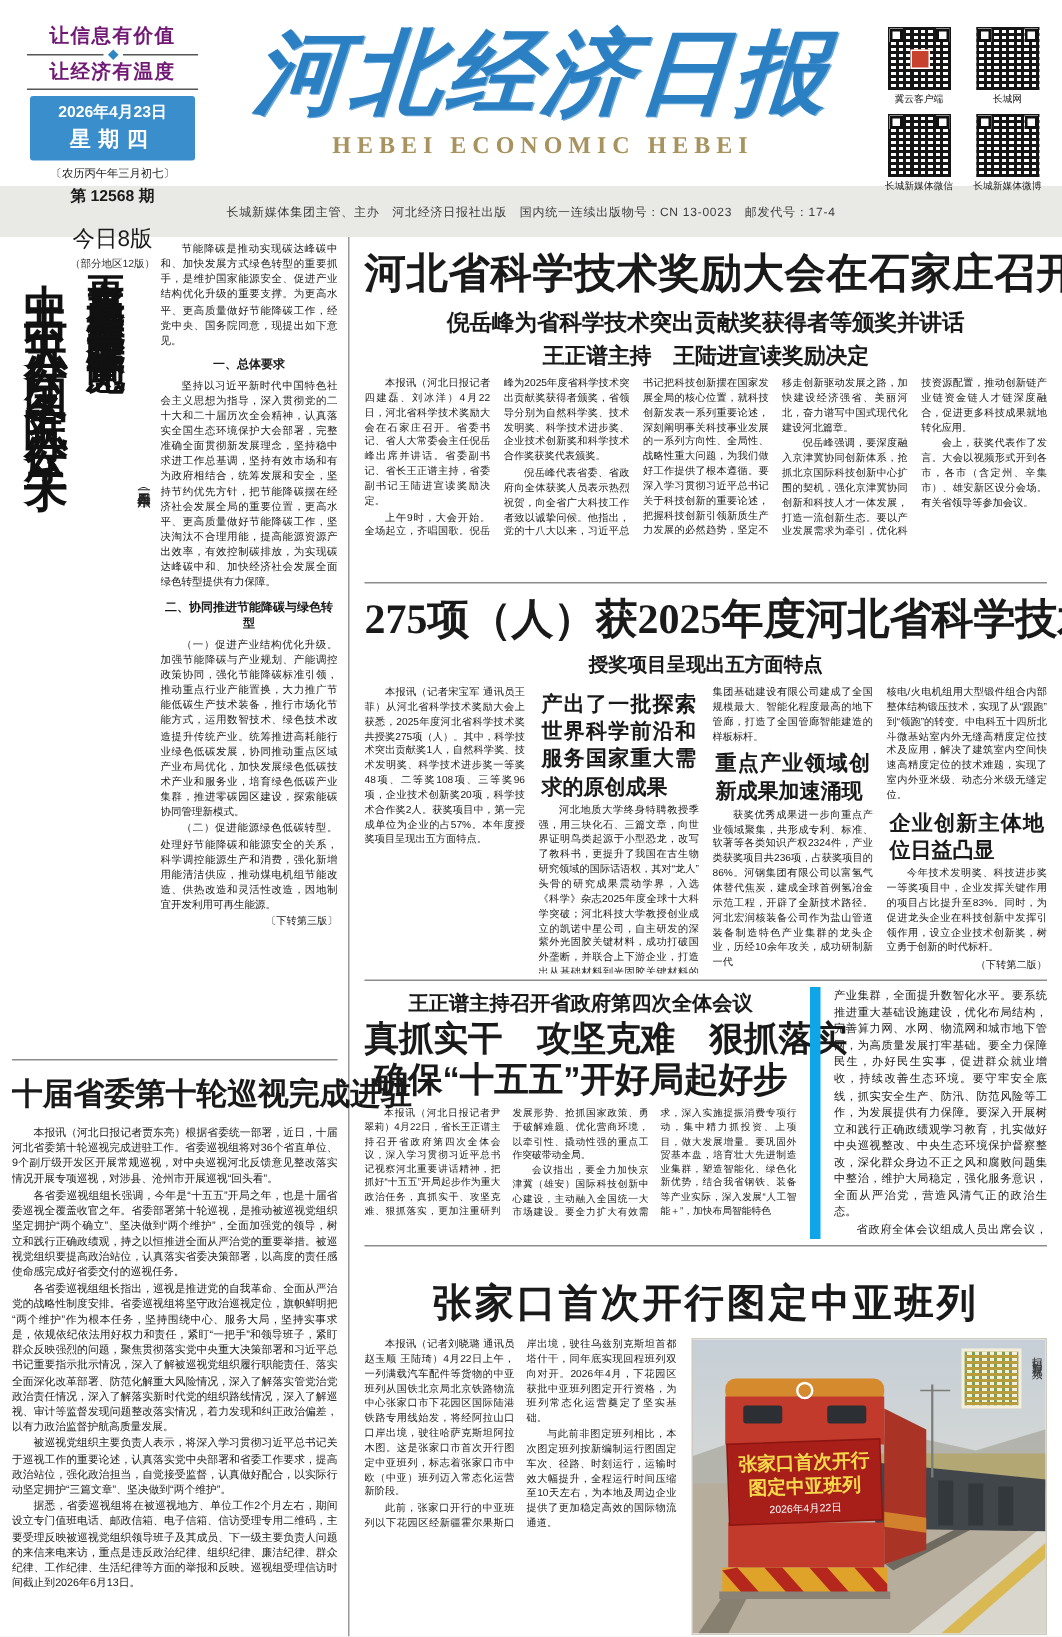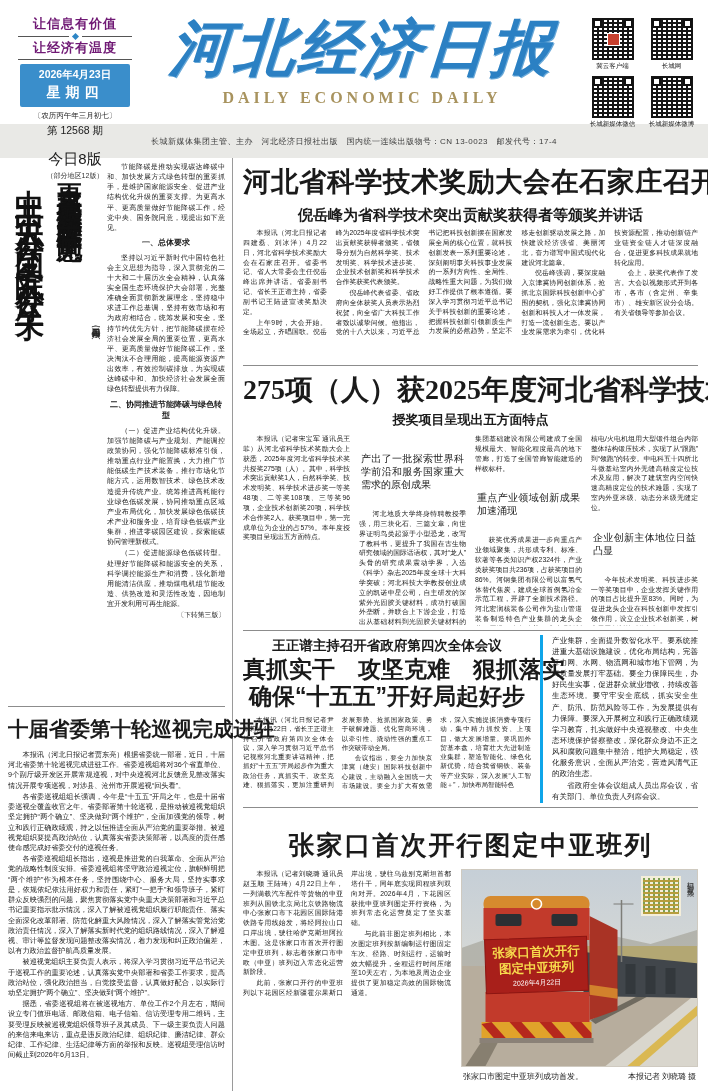--- a/index.html
+++ b/index.html
@@ -11,21 +11,21 @@
   .mh-left{width:126px;flex:0 0 126px;text-align:center;}
   .slogan-line{font-size:13px;font-weight:900;color:#701a75;letter-spacing:1px;line-height:1.3;}
   .slogan-div{display:flex;align-items:center;gap:4px;margin:1px 6px;}
   .slogan-div .rule{flex:1;border-top:1px solid #555;}
   .diamond{width:5px;height:5px;background:#2e86c5;transform:rotate(45deg);}
   .slogan-bottom{border-top:1px solid #555;margin:2px 6px 4px;}
   .date-box{background:#3a8ecb;color:#fff;margin:3px 8px 4px;padding:4px 0 5px;border-radius:2px;}
   .date-box .d1{font-size:10.5px;font-weight:700;}
   .date-box .d2{font-size:14px;font-weight:900;letter-spacing:5px;margin-top:2px;}
   .lunar{font-size:7.5px;color:#222;margin-top:2px;}
-  .issue{font-size:10.5px;font-weight:400;margin-top:3px;}
+  .issue{font-size:10.5px;font-weight:700;margin-top:3px;}
   .pagecount{font-size:15px;margin-top:12px;}
   .note{font-size:7px;margin-top:2px;color:#333;}
 
   .mh-center{flex:1;text-align:center;padding-top:2px;}
   .paper-title{font-size:61px;line-height:1.0;font-weight:900;font-style:italic;color:#2b80c3;
                letter-spacing:3px;transform:skewX(-4deg);text-shadow:1px 1px 0 #6aa9d8;}
   .paper-title-en{margin-top:10px;font-size:16px;font-weight:900;color:#a8935e;letter-spacing:4px;
                   font-family:"Liberation Serif","DejaVu Serif",serif;}
 
   .mh-right{width:112px;flex:0 0 112px;display:grid;grid-template-columns:1fr 1fr;gap:5px 6px;padding-top:2px;}
@@ -72,33 +72,33 @@
   .deck1{font-size:15px;font-weight:900;text-align:center;margin:2px 0;}
   .deck2{font-size:14.5px;font-weight:700;text-align:center;margin:3px 0 4px;font-family:"Liberation Serif","DejaVu Serif",serif;}
   .award-body{column-count:5;column-gap:9px;height:133px;overflow:hidden;font-size:6.8px;line-height:1.45;text-align:justify;margin-top:3px;}
 
   
   .art-prizes h1{font-family:"Liberation Serif","DejaVu Serif",serif;font-weight:900;font-size:28px;
       text-align:center;margin:5px 0 2px;white-space:nowrap;}
   .prizes-sub{font-size:13px;font-weight:700;text-align:center;margin:1px 0 5px;}
   .prizes-cols{display:flex;gap:9px;height:192px;overflow:hidden;}
   .pcol{flex:1;font-size:6.8px;line-height:1.45;text-align:justify;overflow:hidden;min-width:0;}
-  .pcol h5{font-size:10px;font-weight:400;margin:18px 2px;text-align:justify;text-indent:0;line-height:1.3;}
+  .pcol h5{font-size:14px;font-weight:700;margin:3px 2px;text-align:justify;text-indent:0;line-height:1.3;}
   .pcol .turn-note{margin-top:2px;}
   .related-box{margin-top:6px;background:#dce8f5;color:#1c3f94;font-size:8.5px;font-weight:800;
       text-align:center;padding:4px 2px;letter-spacing:1px;}
   .related-box .arrows{color:#cc2020;margin-right:2px;letter-spacing:-1px;}
 
   
   .art-meeting{display:flex;height:168px;overflow:hidden;}
   .meeting-left{width:288px;flex:0 0 288px;}
   .kicker{font-size:13.5px;font-weight:900;text-align:center;margin:2px 0 1px;}
   .meet-h{font-size:23px;font-weight:900;text-align:center;line-height:1.18;white-space:nowrap;}
   .meet-body{column-count:3;column-gap:8px;height:78px;overflow:hidden;font-size:6.5px;line-height:1.42;text-align:justify;margin-top:5px;}
-  .meeting-right{flex:1;border-left:3px solid #0ea5e9;margin-left:9px;padding-left:9px;
+  .meeting-right{flex:1;border-left:7px solid #0ea5e9;margin-left:9px;padding-left:9px;
       font-size:7.5px;line-height:1.48;text-align:justify;overflow:hidden;}
 
   
   .art-train h1{font-size:26px;font-weight:900;text-align:center;margin:20px 0 6px;letter-spacing:2px;}
   .train-flex{display:flex;gap:10px;height:238px;overflow:hidden;}
   .train-body{width:208px;flex:0 0 208px;column-count:2;column-gap:8px;font-size:6.8px;line-height:1.45;text-align:justify;overflow:hidden;}
   .train-photo{flex:1;display:flex;flex-direction:column;min-width:0;}
   .photo-wrap{position:relative;height:196px;border:1px solid #cfcac0;overflow:hidden;}
   .photo-wrap svg{display:block;width:100%;height:100%;}
   .photo-qr{position:absolute;top:6px;right:16px;width:36px;height:36px;
@@ -130,21 +130,21 @@
         <div class="d2">星期四</div>
       </div>
       <div class="lunar">〔农历丙午年三月初七〕</div>
       <div class="issue">第 12568 期</div>
       <div class="pagecount">今日8版</div>
       <div class="note">（部分地区12版）</div>
     </div>
 
     <div class="mh-center">
       <div class="paper-title">河北经济日报</div>
-      <div class="paper-title-en">DAILY ECONOMIC DAILY</div>
+      <div class="paper-title-en">HEBEI ECONOMIC HEBEI</div>
     </div>
 
     <div class="mh-right">
       <div class="qr-item">
         <div class="qr">
             <span class="qr-logo"></span>
           </div>
         <div class="qr-label">冀云客户端</div>
       </div>
       <div class="qr-item">
@@ -187,31 +187,32 @@
       </article>
 
       <div class="hdiv"></div>
 
       <article class="art-inspection">
         <h2>十届省委第十轮巡视完成进驻</h2>
         <div class="insp-body body-text">
           <p>本报讯（河北日报记者贾东亮）根据省委统一部署，近日，十届河北省委第十轮巡视完成进驻工作。省委巡视组将对36个省直单位、9个副厅级开发区开展常规巡视，对中央巡视河北反馈意见整改落实情况开展专项巡视，对涉县、沧州市开展巡视“回头看”。</p>
           <p>各省委巡视组组长强调，今年是“十五五”开局之年，也是十届省委巡视全覆盖收官之年。省委部署第十轮巡视，是推动被巡视党组织坚定拥护“两个确立”、坚决做到“两个维护”，全面加强党的领导，树立和践行正确政绩观，持之以恒推进全面从严治党的重要举措。被巡视党组织要提高政治站位，认真落实省委决策部署，以高度的责任感使命感完成好省委交付的巡视任务。</p>
           <p>各省委巡视组组长指出，巡视是推进党的自我革命、全面从严治党的战略性制度安排。省委巡视组将坚守政治巡视定位，旗帜鲜明把“两个维护”作为根本任务，坚持围绕中心、服务大局，坚持实事求是，依规依纪依法用好权力和责任，紧盯“一把手”和领导班子，紧盯群众反映强烈的问题，聚焦贯彻落实党中央重大决策部署和习近平总书记重要指示批示情况，深入了解被巡视党组织履行职能责任、落实全面深化改革部署、防范化解重大风险情况，深入了解落实管党治党政治责任情况，深入了解落实新时代党的组织路线情况，深入了解巡视、审计等监督发现问题整改落实情况，着力发现和纠正政治偏差，以有力政治监督护航高质量发展。</p>
-          <p>被巡视党组织主要负责人表示，将深入学习贯彻习近平总书记关于巡视工作的重要论述，认真落实党中央部署和省委工作要求，提高政治站位，强化政治担当，自觉接受监督，认真做好配合，以实际行动坚定拥护“两个确立”、坚决做到“两个维护”。</p>
+          <p>被巡视党组织主要负责人表示，将深入学习贯彻习近平总书记关于巡视工作的重要论述，认真落实党中央部署和省委工作要求，提高政治站位，强化政治担当，自觉接受监督，认真做好配合，以实际行动坚定拥护“三篇文章”、坚决做到“两个维护”。</p>
           <p>据悉，省委巡视组将在被巡视地方、单位工作2个月左右，期间设立专门值班电话、邮政信箱、电子信箱、信访受理专用二维码，主要受理反映被巡视党组织领导班子及其成员、下一级主要负责人问题的来信来电来访，重点是违反政治纪律、组织纪律、廉洁纪律、群众纪律、工作纪律、生活纪律等方面的举报和反映。巡视组受理信访时间截止到2026年6月13日。</p>
         </div>
       </article>
     </aside>
 
     <section class="col-right">
 
       <article class="art-award">
         <h1>河北省科学技术奖励大会在石家庄召开</h1>
         <div class="deck1">倪岳峰为省科学技术突出贡献奖获得者等颁奖并讲话</div>
+        <div class="deck2">王正谱主持　王陆进宣读奖励决定</div>
         <div class="award-body body-text">
           <p>本报讯（河北日报记者四建磊、刘冰洋）4月22日，河北省科学技术奖励大会在石家庄召开。省委书记、省人大常委会主任倪岳峰出席并讲话。省委副书记、省长王正谱主持，省委副书记王陆进宣读奖励决定。</p>
           <p>上午9时，大会开始。全场起立，齐唱国歌。倪岳峰为2025年度省科学技术突出贡献奖获得者颁奖，省领导分别为自然科学奖、技术发明奖、科学技术进步奖、企业技术创新奖和科学技术合作奖获奖代表颁奖。</p>
           <p>倪岳峰代表省委、省政府向全体获奖人员表示热烈祝贺，向全省广大科技工作者致以诚挚问候。他指出，党的十八大以来，习近平总书记把科技创新摆在国家发展全局的核心位置，就科技创新发表一系列重要论述，深刻阐明事关科技事业发展的一系列方向性、全局性、战略性重大问题，为我们做好工作提供了根本遵循。要深入学习贯彻习近平总书记关于科技创新的重要论述，把握科技创新引领新质生产力发展的必然趋势，坚定不移走创新驱动发展之路，加快建设经济强省、美丽河北，奋力谱写中国式现代化建设河北篇章。</p>
           <p>倪岳峰强调，要深度融入京津冀协同创新体系，抢抓北京国际科技创新中心扩围的契机，强化京津冀协同创新和科技人才一体发展，打造一流创新生态。要以产业发展需求为牵引，优化科技资源配置，推动创新链产业链资金链人才链深度融合，促进更多科技成果就地转化应用。</p>
           <p>会上，获奖代表作了发言。大会以视频形式开到各市，各市（含定州、辛集市）、雄安新区设分会场。有关省领导等参加会议。</p>
         </div>
       </article>
 
       <div class="hdiv"></div>

